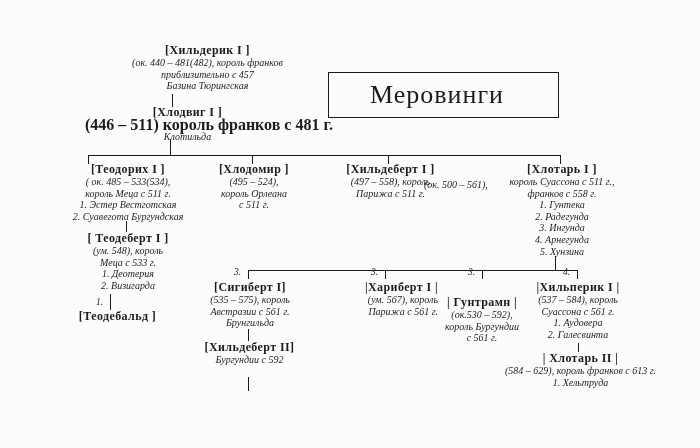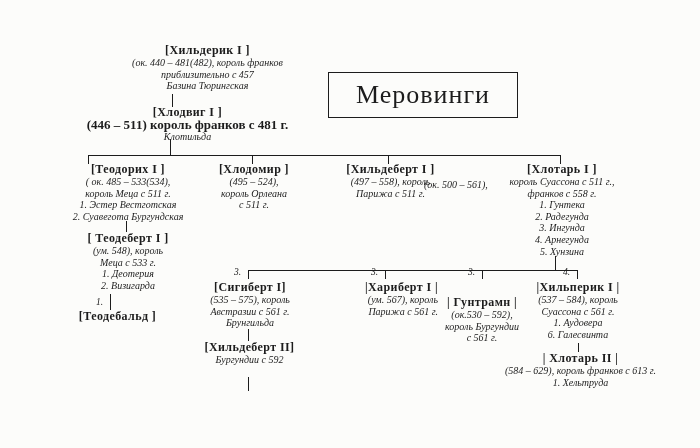--- a/index.html
+++ b/index.html
@@ -4,29 +4,30 @@
 <style>
   html,body{margin:0;padding:0;background:#fff;}
   #stage{
     position:relative;width:700px;height:448px;overflow:hidden;
     background:#fcfcfa;color:#1c1c1c;
     font-family:"Liberation Serif",serif;
   }
   .node{position:absolute;text-align:center;}
   .name{font-weight:bold;font-size:12px;line-height:13px;letter-spacing:.4px;white-space:nowrap;font-family:"Liberation Serif",serif;}
   .detail{font-style:italic;font-size:10px;line-height:11.6px;white-space:nowrap;font-family:"Liberation Serif",serif;}
-  .detail.strong{font-style:normal;font-weight:bold;font-size:13px;}
+  .detail.strong{font-style:normal;font-weight:bold;font-size:16px;}
   .floating-dates{position:absolute;font-style:italic;font-size:10px;white-space:nowrap;}
   .vline{position:absolute;width:1px;background:#1c1c1c;}
   .hline{position:absolute;height:1px;background:#1c1c1c;}
   .branch-num{position:absolute;font-style:italic;font-size:9.5px;line-height:10px;}
   .title-box{
     position:absolute;left:328px;top:72px;width:188px;height:44px;
-    border:1.5px solid #1c1c1c;display:flex;align-items:center;justify-content:center;
+    border:1.5px solid #1c1c1c;display:flex;align-items:center;justify-content:flex-start;
     background:#fcfcfa;
+    padding-left:41px;
   }
   .title-box span{font-size:26px;letter-spacing:1px;font-family:"Liberation Serif",serif;}
 </style>
 </head>
 <body>
 
 <div id="stage">
 
   <div class="title-box">
     <span>Меровинги</span>
@@ -157,21 +158,21 @@
         <div class="detail">с 561 г.</div>
       </div>
   </div>
 
   <div class="node" style="left:516px;top:281px;width:124px;">
     <div class="name">|Хильперик I |</div>
     <div>
         <div class="detail">(537 – 584), король</div>
         <div class="detail">Суассона с 561 г.</div>
         <div class="detail">1. Аудовера</div>
-        <div class="detail">6. Галесвинта</div>
+        <div class="detail">2. Галесвинта</div>
       </div>
   </div>
 
   <div class="vline" style="left:248px;top:329px;height:12px;"></div>
 
   <div class="node" style="left:172px;top:341px;width:155px;">
     <div class="name">[Хильдеберт II]</div>
     <div>
         <div class="detail">Бургундии с 592</div>
       </div>

